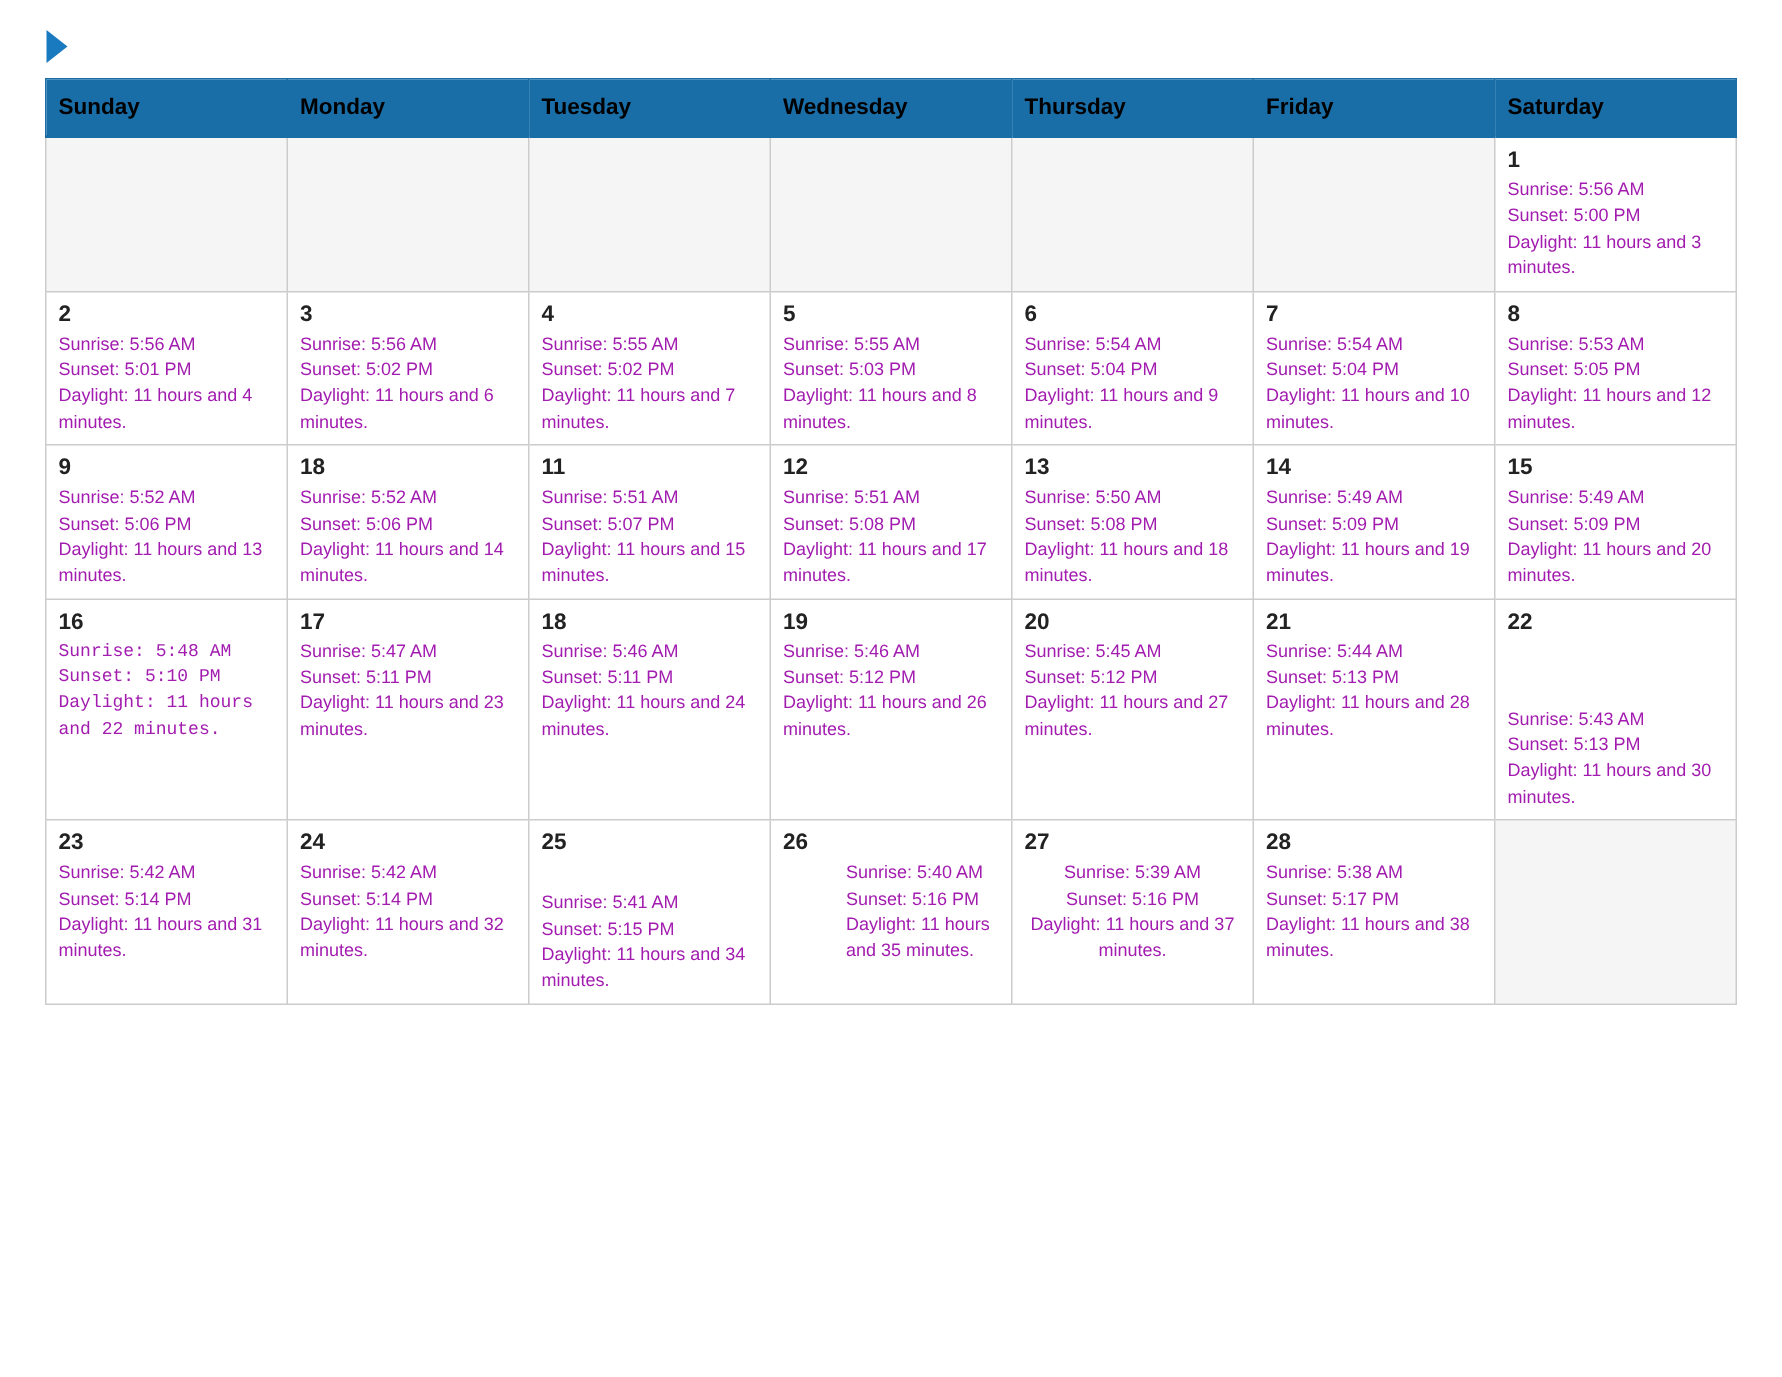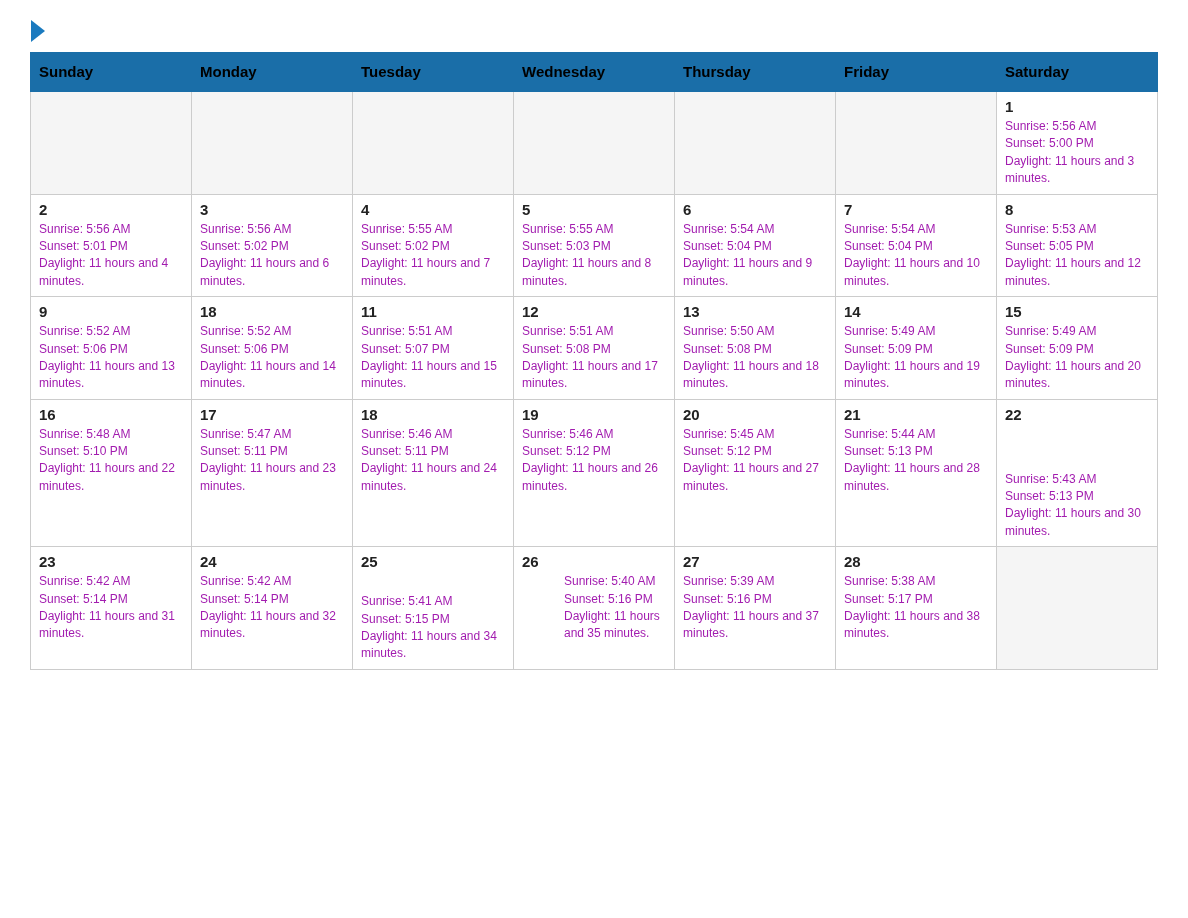--- a/index.html
+++ b/index.html
@@ -233,21 +233,21 @@
         <td>
           <span class="day-number">15</span>
           <div class="day-info" style="white-space: pre-line;">Sunrise: 5:49 AM
 Sunset: 5:09 PM
 Daylight: 11 hours and 20 minutes.</div>
         </td>
       </tr>
       <tr>
         <td>
           <span class="day-number">16</span>
-          <div class="day-info" style="white-space: pre-line;">Sunrise: 5:48 AM
+          <div class="day-info" style="white-space: pre-line; font-family: Liberation Mono, monospace;">Sunrise: 5:48 AM
 Sunset: 5:10 PM
 Daylight: 11 hours and 22 minutes.</div>
         </td>
         <td>
           <span class="day-number">17</span>
           <div class="day-info" style="white-space: pre-line;">Sunrise: 5:47 AM
 Sunset: 5:11 PM
 Daylight: 11 hours and 23 minutes.</div>
         </td>
         <td>
@@ -301,21 +301,21 @@
 Daylight: 11 hours and 34 minutes.</div>
         </td>
         <td>
           <span class="day-number">26</span>
           <div class="day-info" style="white-space: pre-line; margin-left: 42px;">Sunrise: 5:40 AM
 Sunset: 5:16 PM
 Daylight: 11 hours and 35 minutes.</div>
         </td>
         <td>
           <span class="day-number">27</span>
-          <div class="day-info" style="white-space: pre-line;">Sunrise: 5:39 AM
+          <div class="day-info" style="white-space: pre-line; text-align: center;">Sunrise: 5:39 AM
 Sunset: 5:16 PM
 Daylight: 11 hours and 37 minutes.</div>
         </td>
         <td>
           <span class="day-number">28</span>
           <div class="day-info" style="white-space: pre-line;">Sunrise: 5:38 AM
 Sunset: 5:17 PM
 Daylight: 11 hours and 38 minutes.</div>
         </td>
         <td class="empty"></td>

